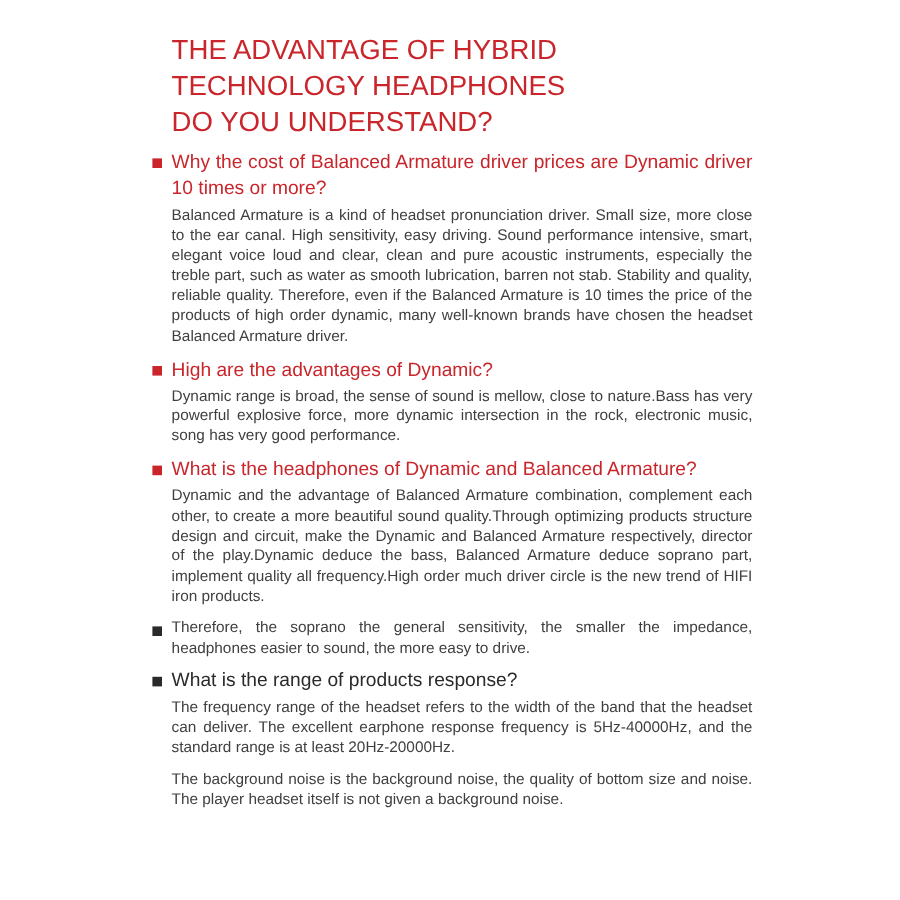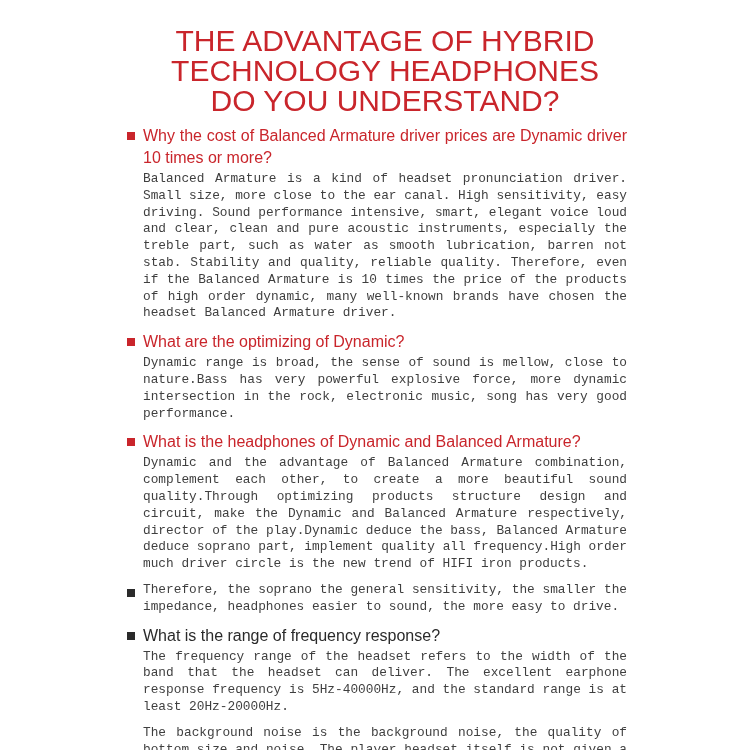--- a/index.html
+++ b/index.html
@@ -12,27 +12,26 @@
     overflow: hidden;
   }
   .content {
     position: absolute;
     left: 127px;
     top: 26px;
     width: 500px;
   }
   .page-title {
     color: var(--accent, #c9252b);
-    font-size: 30px;
+    font-size: 23px;
     line-height: 30px;
     font-weight: 400;
     padding-left: 16px;
     letter-spacing: 0px;
     white-space: pre-line;
-    text-align: center;
   }
   .section { margin-top: 9px; }
   .section-heading {
     position: relative;
     padding-left: 16px;
     font-size: 16px;
     line-height: 22px;
     font-weight: 400;
     text-align: justify;
   }
@@ -48,54 +47,53 @@
   }
   .section--red .bullet { background: var(--accent, #c9252b); }
   .section--black .bullet { background: #2a2a2a; }
   .section-body {
     margin-top: 2px;
     padding-left: 16px;
     color: #3f3f3f;
     font-size: 12.8px;
     line-height: 16.8px;
     text-align: justify;
-    font-family: Liberation Mono, monospace;
   }
 </style>
 </head>
 <body style="--accent: #c9252b;">
 
 <div class="content">
 
   <h1 class="page-title">THE ADVANTAGE OF HYBRID
 TECHNOLOGY HEADPHONES
 DO YOU UNDERSTAND?</h1>
 
   <div class="section section--red">
     <h2 class="section-heading"><span class="bullet"></span><span>Why the cost of Balanced Armature driver prices are Dynamic driver 10 times or more?</span></h2>
     <p class="section-body">Balanced Armature is a kind of headset pronunciation driver. Small size, more close to the ear canal. High sensitivity, easy driving. Sound performance intensive, smart, elegant voice loud and clear, clean and pure acoustic instruments, especially the treble part, such as water as smooth lubrication, barren not stab. Stability and quality, reliable quality. Therefore, even if the Balanced Armature is 10 times the price of the products of high order dynamic, many well-known brands have chosen the headset Balanced Armature driver.</p>
   </div>
 
   <div class="section section--red">
-    <h2 class="section-heading"><span class="bullet"></span><span>What are the optimizing of Dynamic?</span></h2>
+    <h2 class="section-heading"><span class="bullet"></span><span>High are the advantages of Dynamic?</span></h2>
     <p class="section-body">Dynamic range is broad, the sense of sound is mellow, close to nature.Bass has very powerful explosive force, more dynamic intersection in the rock, electronic music, song has very good performance.</p>
   </div>
 
   <div class="section section--red">
     <h2 class="section-heading"><span class="bullet"></span><span>What is the headphones of Dynamic and Balanced Armature?</span></h2>
     <p class="section-body">Dynamic and the advantage of Balanced Armature combination, complement each other, to create a more beautiful sound quality.Through optimizing products structure design and circuit, make the Dynamic and Balanced Armature respectively, director of the play.Dynamic deduce the bass, Balanced Armature deduce soprano part, implement quality all frequency.High order much driver circle is the new trend of HIFI iron products.</p>
   </div>
 
   <div class="section section--black">
     <h2 class="section-heading"><span class="bullet"></span></h2>
     <p class="section-body">Therefore, the soprano the general sensitivity, the smaller the impedance, headphones easier to sound, the more easy to drive.</p>
   </div>
 
   <div class="section section--black">
-    <h2 class="section-heading"><span class="bullet"></span><span>What is the range of frequency response?</span></h2>
+    <h2 class="section-heading"><span class="bullet"></span><span>What is the range of products response?</span></h2>
     <p class="section-body">The frequency range of the headset refers to the width of the band that the headset can deliver. The excellent earphone response frequency is 5Hz-40000Hz, and the standard range is at least 20Hz-20000Hz.</p>
   </div>
 
   <div class="section section--black">
     <p class="section-body">The background noise is the background noise, the quality of bottom size and noise. The player headset itself is not given a background noise.</p>
   </div>
 
 </div>
 
 </body></html>

